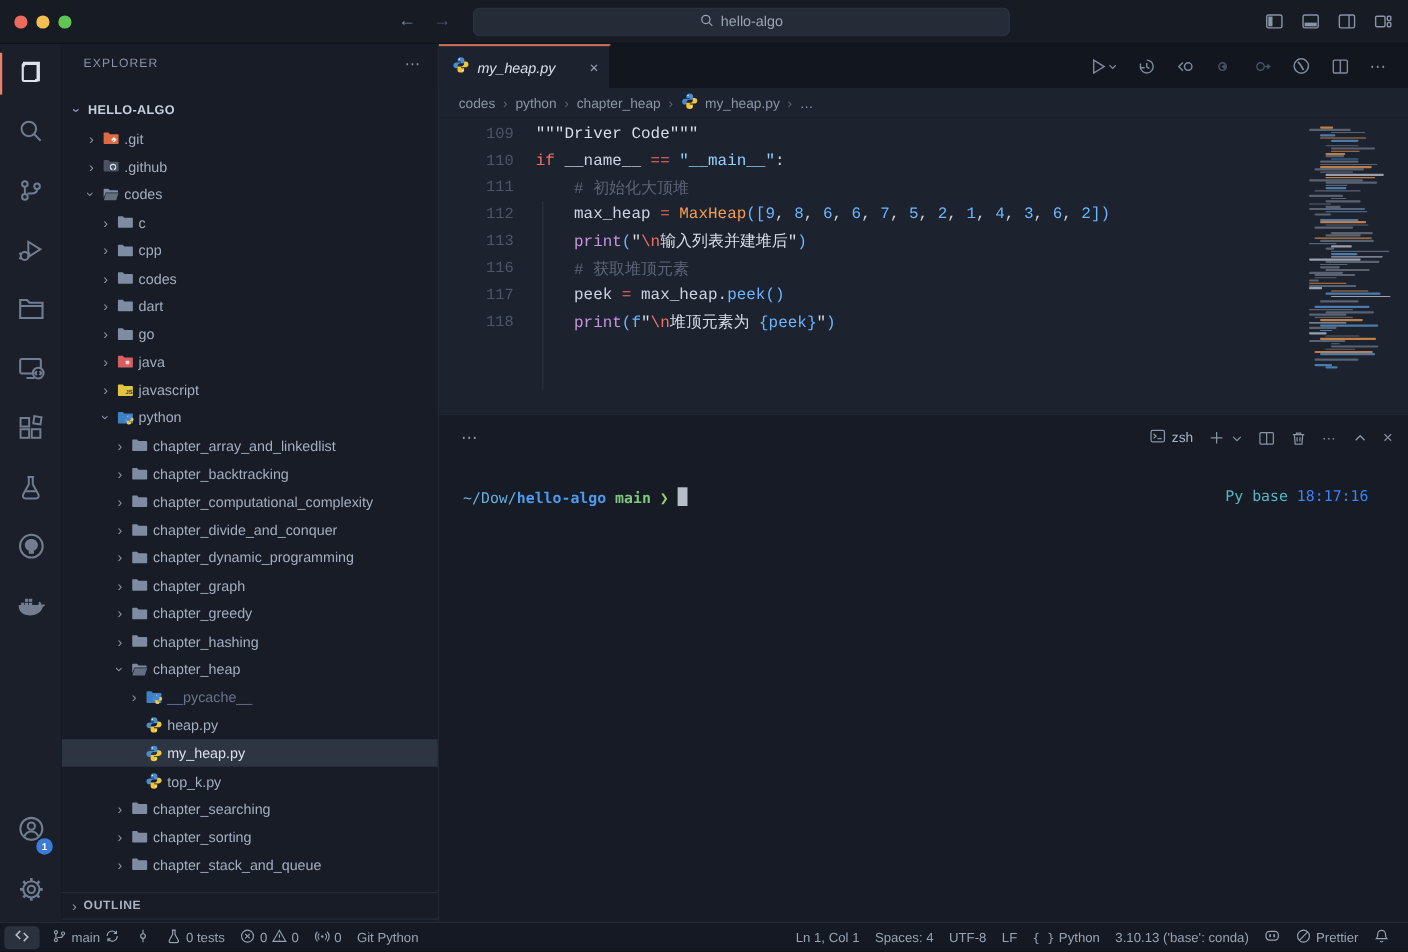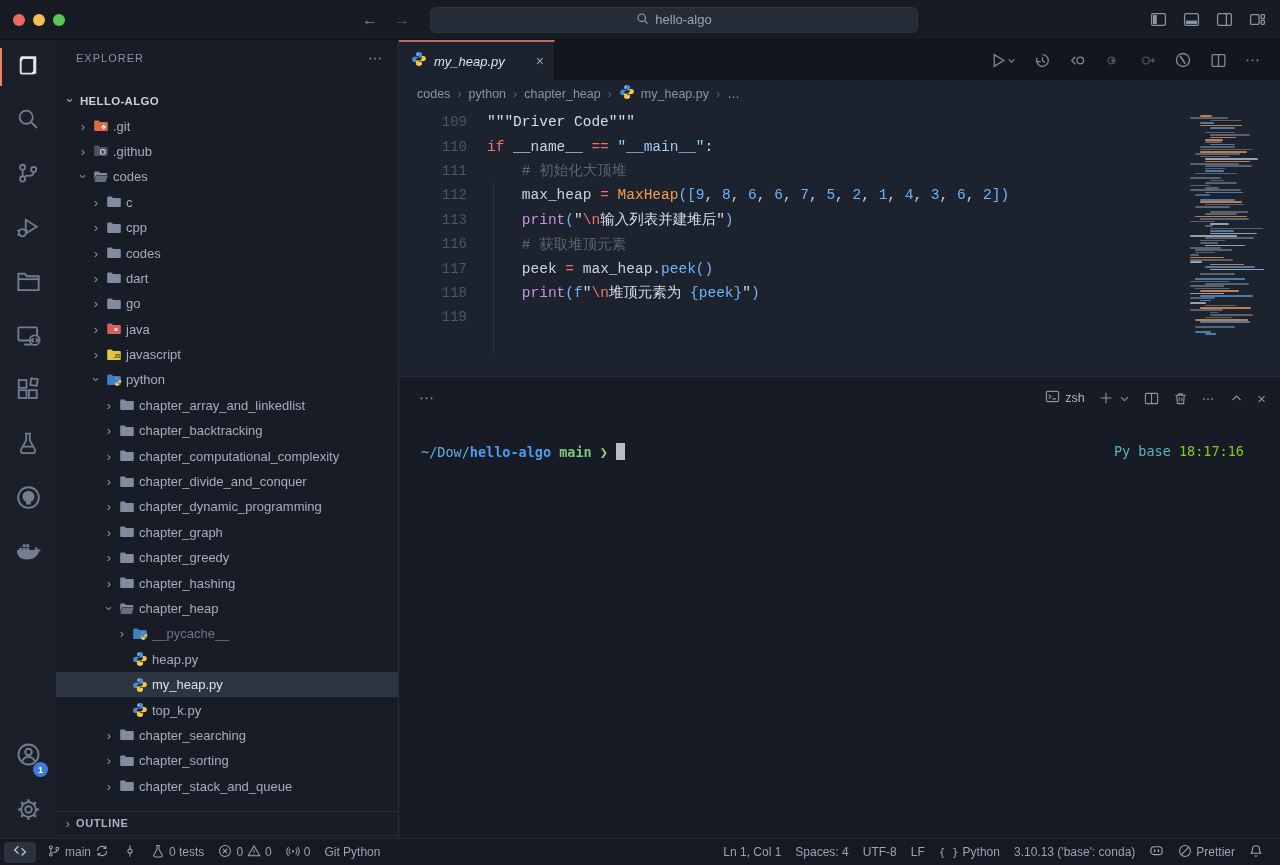--- a/index.html
+++ b/index.html
@@ -101,21 +101,21 @@
   .ptab-more { color:#8a94a4; font-size:15px; letter-spacing:2px; margin-left:-6px; cursor:pointer; }
   .panel-actions { margin-left:auto; display:flex; align-items:center; gap:14px; color:#8a94a4; }
   .pa { display:flex; align-items:center; gap:5px; cursor:pointer; font-size:12.5px; }
   .pa .txt { color:#aab3c2; font-family:"Liberation Sans",sans-serif; font-size:12.5px; }
   .pa.xchar { font-size:15px; }
   .terminal { flex:1 1 auto; position:relative; font-family:"DejaVu Sans Mono", monospace;
               font-size:13.5px; }
   .term-line { position:absolute; top:24px; left:22px; white-space:pre; }
   .term-right { position:absolute; top:24px; right:36px; white-space:pre; }
   .t-cyan { color:#63b0dd; } .t-blue { color:#4d9bf0; font-weight:bold; } .t-green { color:#7ec77e; font-weight:bold; }
-  .t-lime { color:#9ece6a; } .t-teal { color:#56b6c2; } .t-gray { color:#84cc16; }
+  .t-lime { color:#9ece6a; } .t-teal { color:#56b6c2; } .t-gray { color:#3b82f6; }
   .cursor-block { display:inline-block; width:9px; height:17px; background:#b6bec9; vertical-align:-3px; }
 
   
   .statusbar { height:27px; flex:0 0 27px; background:#141923; border-top:1px solid #262d3a;
                display:flex; align-items:center; color:#99a3b2; font-size:12px; padding:0 10px 0 4px; }
   .st-item { display:flex; align-items:center; gap:4px; padding:0 7px; height:21px; cursor:pointer;
              border-radius:4px; white-space:nowrap; }
   .st-remote { background:#2b323e; color:#b7c0cd; margin-right:4px; padding:0 9px; }
   .st-right { margin-left:auto; display:flex; align-items:center; }
   svg { flex:0 0 auto; }
@@ -656,21 +656,20 @@
         <div class="indent-guide"></div>
         <div class="code-lines">
             <div class="cline"><span class="lineno">109</span><span class="ctext"><span class="tok-str">"""Driver Code"""</span></span></div>
             <div class="cline"><span class="lineno">110</span><span class="ctext"><span class="tok-kw">if</span><span class="tok-fg"> __name__ </span><span class="tok-kw">==</span><span class="tok-fg"> </span><span class="tok-str2">"__main__"</span><span class="tok-fg">:</span></span></div>
             <div class="cline"><span class="lineno">111</span><span class="ctext"><span class="tok-cm">    # 初始化大顶堆</span></span></div>
             <div class="cline"><span class="lineno">112</span><span class="ctext"><span class="tok-fg">    max_heap </span><span class="tok-kw">=</span><span class="tok-fg"> </span><span class="tok-cls">MaxHeap</span><span class="tok-pn">([</span><span class="tok-num">9</span><span class="tok-fg">, </span><span class="tok-num">8</span><span class="tok-fg">, </span><span class="tok-num">6</span><span class="tok-fg">, </span><span class="tok-num">6</span><span class="tok-fg">, </span><span class="tok-num">7</span><span class="tok-fg">, </span><span class="tok-num">5</span><span class="tok-fg">, </span><span class="tok-num">2</span><span class="tok-fg">, </span><span class="tok-num">1</span><span class="tok-fg">, </span><span class="tok-num">4</span><span class="tok-fg">, </span><span class="tok-num">3</span><span class="tok-fg">, </span><span class="tok-num">6</span><span class="tok-fg">, </span><span class="tok-num">2</span><span class="tok-pn">])</span></span></div>
             <div class="cline"><span class="lineno">113</span><span class="ctext"><span class="tok-fg">    </span><span class="tok-fn">print</span><span class="tok-pn">(</span><span class="tok-str">"</span><span class="tok-esc">\n</span><span class="tok-str">输入列表并建堆后</span><span class="tok-str">"</span><span class="tok-pn">)</span></span></div>
             <div class="cline"><span class="lineno">116</span><span class="ctext"><span class="tok-cm">    # 获取堆顶元素</span></span></div>
             <div class="cline"><span class="lineno">117</span><span class="ctext"><span class="tok-fg">    peek </span><span class="tok-kw">=</span><span class="tok-fg"> max_heap.</span><span class="tok-mth">peek</span><span class="tok-pn">()</span></span></div>
             <div class="cline"><span class="lineno">118</span><span class="ctext"><span class="tok-fg">    </span><span class="tok-fn">print</span><span class="tok-pn">(</span><span class="tok-fstr">f</span><span class="tok-str">"</span><span class="tok-esc">\n</span><span class="tok-str">堆顶元素为 </span><span class="tok-pn">{peek}</span><span class="tok-str">"</span><span class="tok-pn">)</span></span></div>
-            <div class="cline"><span class="lineno">119</span><span class="ctext"></span></div>
           </div>
         <div class="minimap">
             <div class="mm-line" style="position:absolute;top:0.0px;left:10px;width:12px;height:1.7px;background:rgba(246,157,80,.75)"></div>
             <div class="mm-line" style="position:absolute;top:2.4px;left:0px;width:38px;height:1.7px;background:rgba(140,152,170,.55)"></div>
             <div class="mm-line" style="position:absolute;top:4.8px;left:20px;width:31px;height:1.7px;background:rgba(140,152,170,.55)"></div>
             <div class="mm-line" style="position:absolute;top:7.2px;left:10px;width:14px;height:1.7px;background:rgba(108,182,255,.6)"></div>
             <div class="mm-line" style="position:absolute;top:9.6px;left:10px;width:42px;height:1.7px;background:rgba(246,157,80,.75)"></div>
             <div class="mm-line" style="position:absolute;top:12.0px;left:20px;width:25px;height:1.7px;background:rgba(108,182,255,.6)"></div>
             <div class="mm-line" style="position:absolute;top:16.8px;left:15px;width:30px;height:1.7px;background:rgba(140,152,170,.55)"></div>
             <div class="mm-line" style="position:absolute;top:19.2px;left:20px;width:40px;height:1.7px;background:rgba(140,152,170,.55)"></div>

